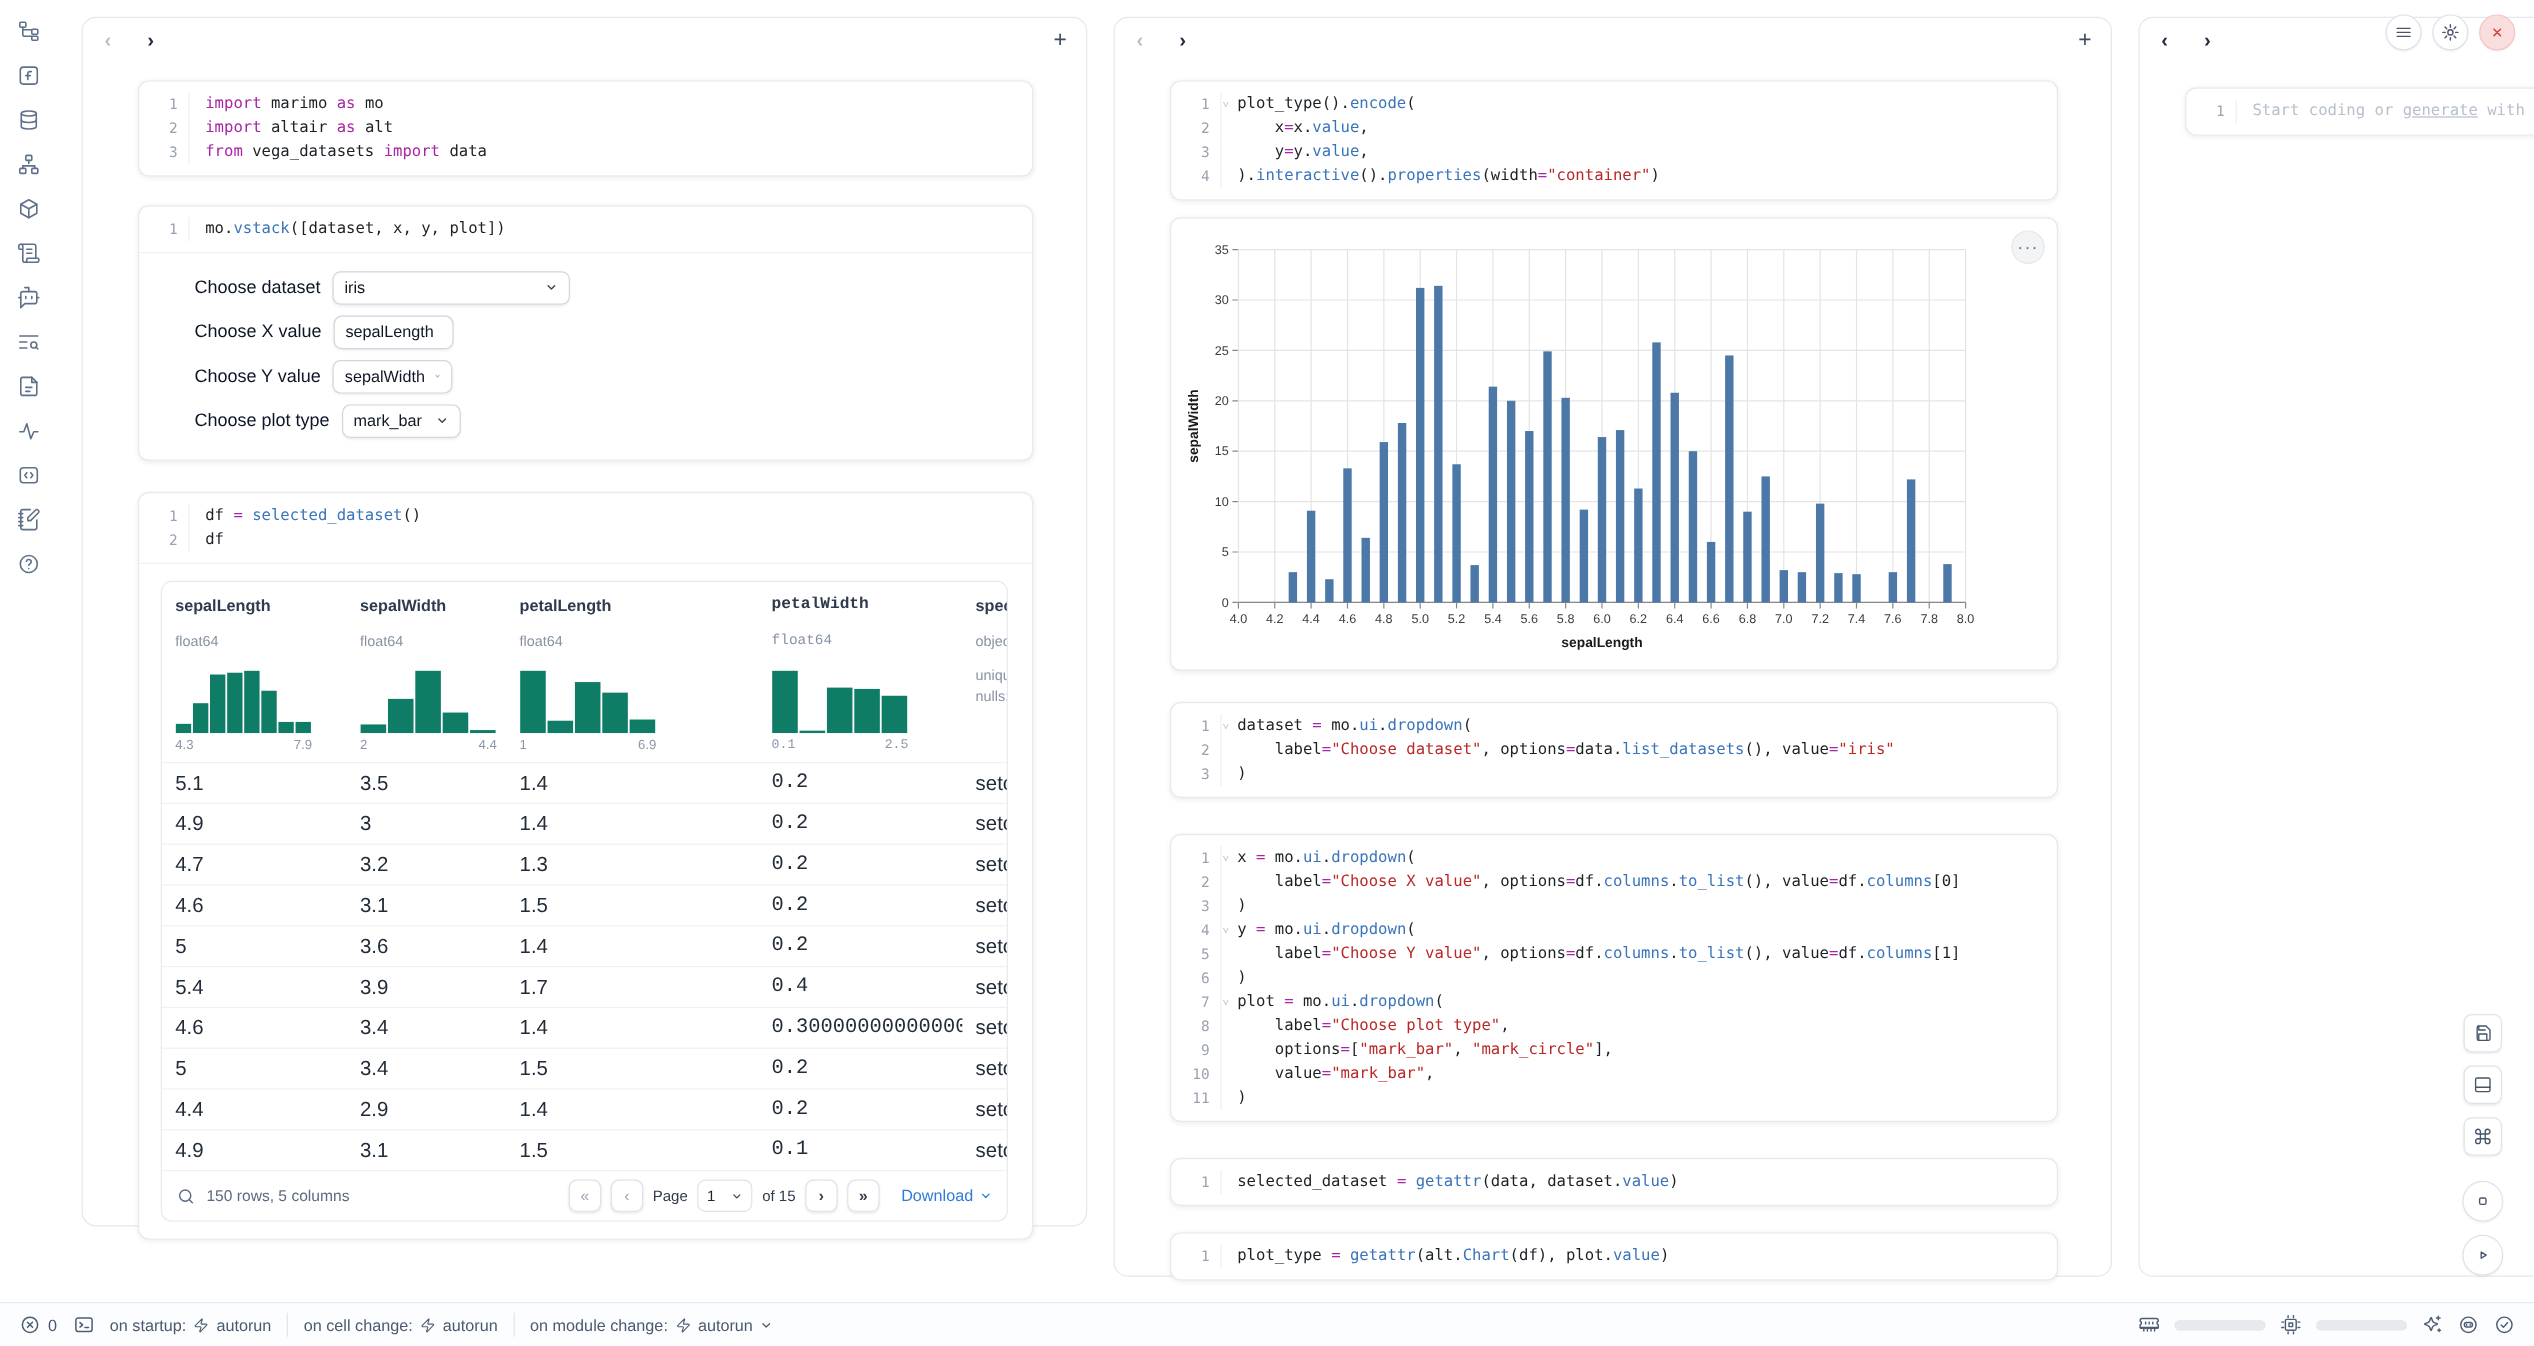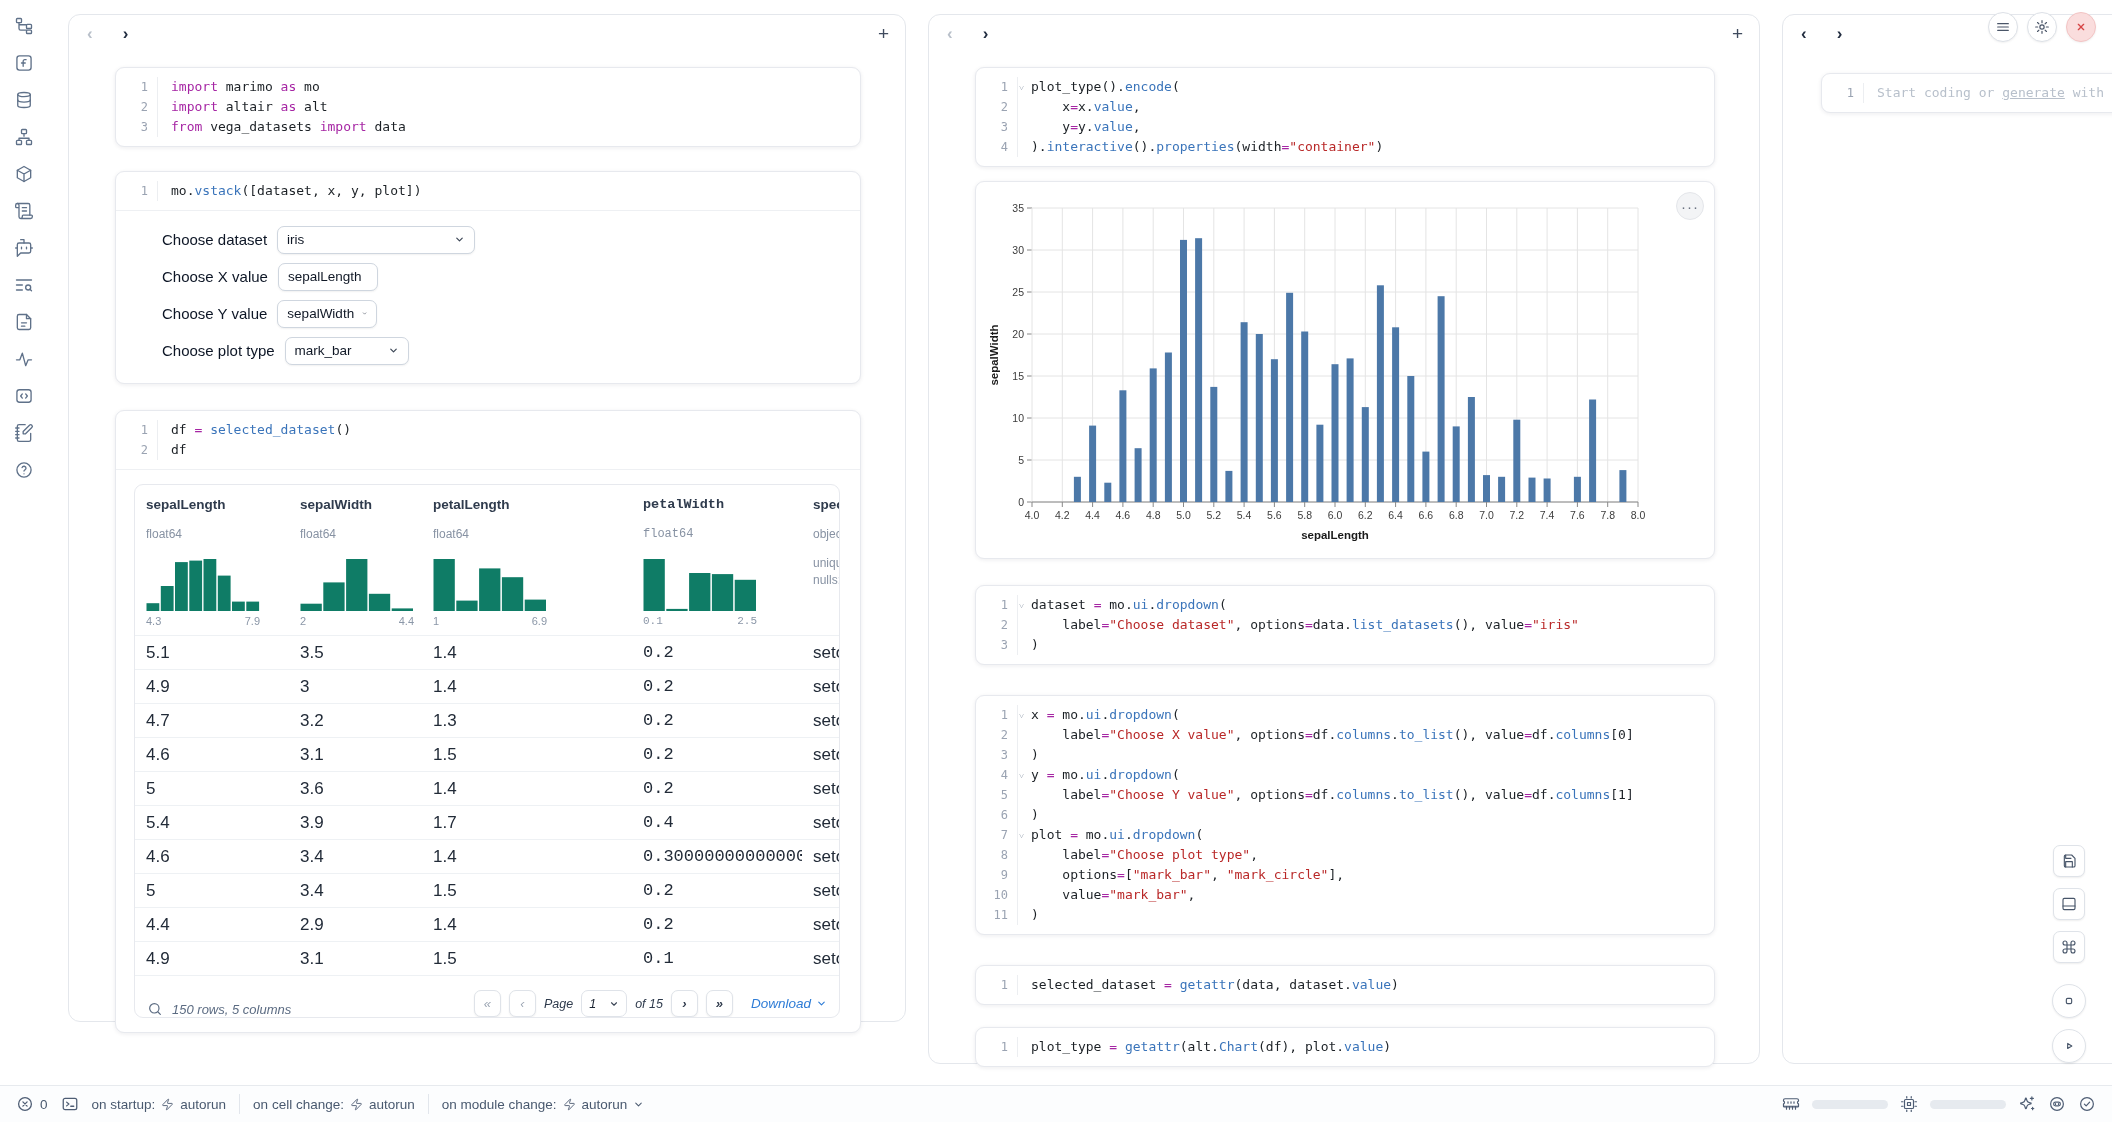--- a/index.html
+++ b/index.html
@@ -37,35 +37,35 @@
   .tok-ph { color: #b8c0cb; } .tok-u { text-decoration: underline; text-align: right; }
   .divider { border-top: 1px solid #eef0f3; }
 
   
   .controls { padding: 14px 0 18px 46px; display: flex; flex-direction: column; gap: 8px; }
   .ctl-row { display: flex; align-items: center; gap: 10px; height: 29px; }
   .ctl-label { font-size: 15px; color: #0d1626; text-align: center; }
   .select { border: 1px solid #cfd6df; border-radius: 7px; background: #fff; box-shadow: 0 1px 2px rgba(0,0,0,.06); height: 28px; display: inline-flex; align-items: center; justify-content: space-between; padding: 0 9px; font-size: 13.5px; color: #101826; gap: 8px; cursor: pointer; }
   .select.wide { width: 198px; }
   .select.sm   { width: 100px; }
-  .select.md   { width: 124px; }
+  .select.md   { width: 99px; }
 
   
   .out-table { margin: 14px 14px 14px 18px; border: 1px solid #e7e9ee; border-radius: 9px; overflow: hidden; width: 706px; }
   .thead { display: flex; padding: 12px 0 8px; width: 820px; }
   .th { flex: none; padding-left: 11px; overflow: hidden; }
   .cname { font-size: 13.5px; font-weight: bold; color: #2f3b4d; white-space: nowrap; }
   .ctype { font-size: 12px; color: #8792a3; margin-top: 15px; white-space: nowrap; }
   .cmeta { margin-top: 14px; font-size: 12px; color: #8792a3; line-height: 17px; white-space: nowrap; }
   .hist { margin-top: 14px; display: block; }
   .minmax { display: flex; justify-content: space-between; width: 114px; font-size: 11px; color: #8b97a8; margin-top: 4px; }
   .trow { display: flex; border-top: 1px solid #eef1f4; height: 34px; align-items: center; width: 820px; }
   .td { flex: none; padding-left: 11px; font-size: 17px; color: #222b38; overflow: hidden; white-space: nowrap; }
   .w0 { width: 154px; } .w1 { width: 133px; } .w2 { width: 210px; } .w3 { width: 170px; font-family: Liberation Mono, monospace; } .w4 { width: 150px; }
-  .tfooter { display: flex; align-items: flex-end; border-top: 1px solid #eef1f4; height: 42px; padding: 0 12px; gap: 9px; font-style: italic; }
+  .tfooter { display: flex; align-items: center; border-top: 1px solid #eef1f4; height: 42px; padding: 0 12px; gap: 9px; }
   .tsummary { font-size: 13px; color: #5b6b82; }
   .pagwrap { margin-left: auto; display: flex; align-items: center; gap: 8px; }
   .pbtn { width: 27px; height: 27px; border: 1px solid #dfe3e9; border-radius: 7px; background: #fff; box-shadow: 0 1px 2px rgba(0,0,0,.07); display: flex; align-items: center; justify-content: center; font-size: 13px; cursor: pointer; }
   .pbtn.dim { color: #9aa4b2; } .pbtn.dark { color: #323d4e; font-weight: bold; }
   .plabel { font-size: 12.5px; color: #2f3b4d; }
   .pselect { width: 46px; height: 27px; border: 1px solid #dfe3e9; border-radius: 7px; background: #fff; display: flex; align-items: center; justify-content: space-between; padding: 0 7px; font-size: 12.5px; color: #1c2533; cursor: pointer; }
   .dl { margin-left: 10px; display: flex; align-items: center; gap: 5px; color: #2e7cd6; font-size: 13.5px; cursor: pointer; }
 
   
   .chart-box { border: 1px solid #e7e9ee; border-radius: 9px; box-shadow: 0 1px 4px rgba(20,30,50,.08); background: #fff; position: relative; padding: 16px 8px 8px 10px; height: 378px; }

